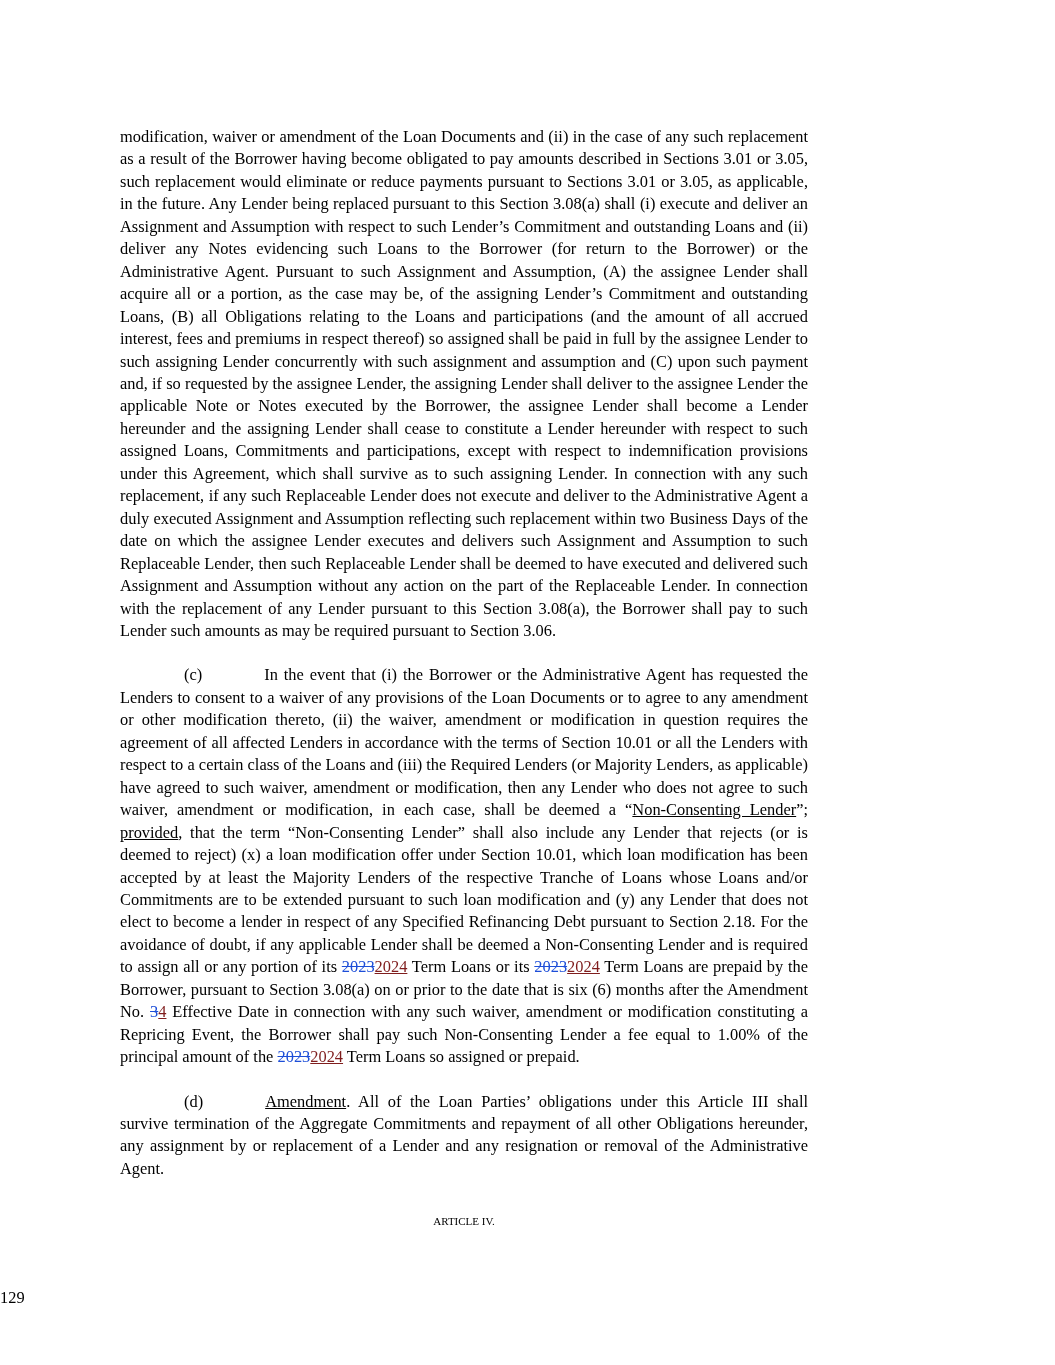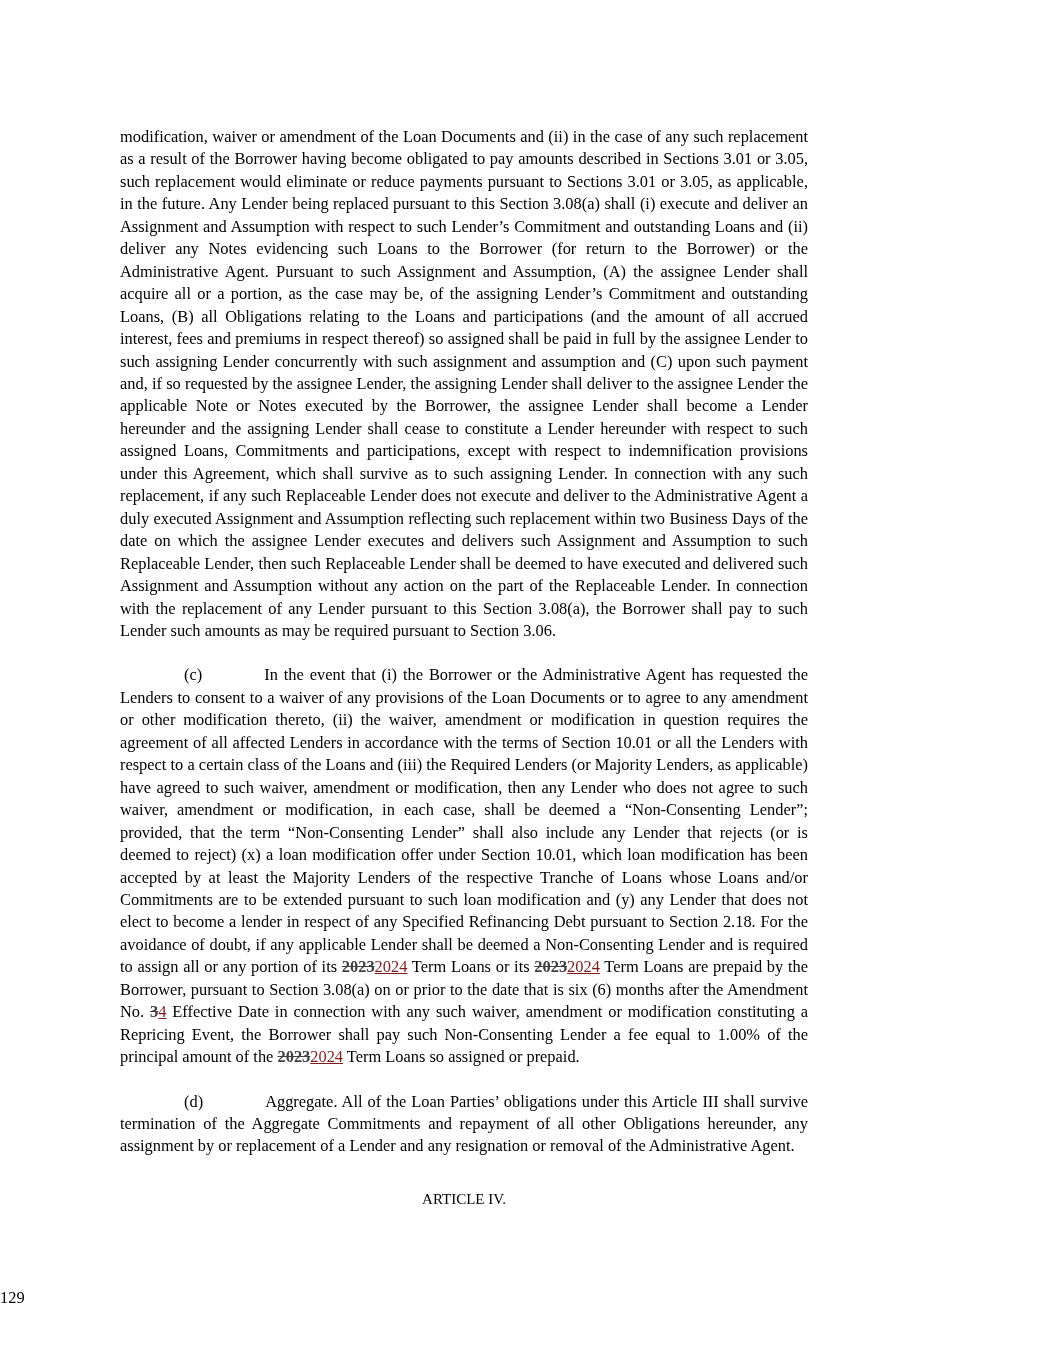--- a/index.html
+++ b/index.html
@@ -31,34 +31,34 @@
   }
   .indent {
     display: inline-block;
     width: 64px;
   }
   .indent-wide {
     display: inline-block;
     width: 62px;
   }
   .u {
+    text-decoration: underline;
   }
   .strike {
-    color: #404040;
+    color: #1d4ed8;
     text-decoration: line-through;
-    font-weight: bold;
   }
   .ins {
     color: #7f1d1d;
     text-decoration: underline;
   }
   .article-head {
     margin-top: 30px;
     text-align: center;
-    font-size: 15px;
+    font-size: 11px;
     line-height: 22.45px;
   }
   .page-number {
     position: absolute;
     left: 0;
     right: 0;
     bottom: 57px;
     font-size: 16.4px;
   }
 </style>
@@ -72,21 +72,21 @@
     <p class="para">
       <span>modification, waiver or amendment of the Loan Documents and (ii) in the case of any such replacement as a result of the Borrower having become obligated to pay amounts described in Sections 3.01 or 3.05, such replacement would eliminate or reduce payments pursuant to Sections 3.01 or 3.05, as applicable, in the future.  Any Lender being replaced pursuant to this Section 3.08(a) shall (i) execute and deliver an Assignment and Assumption with respect to such Lender’s Commitment and outstanding Loans and (ii) deliver any Notes evidencing such Loans to the Borrower (for return to the Borrower) or the Administrative Agent.  Pursuant to such Assignment and Assumption, (A) the assignee Lender shall acquire all or a portion, as the case may be, of the assigning Lender’s Commitment and outstanding Loans, (B) all Obligations relating to the Loans and participations (and the amount of all accrued interest, fees and premiums in respect thereof) so assigned shall be paid in full by the assignee Lender to such assigning Lender concurrently with such assignment and assumption and (C) upon such payment and, if so requested by the assignee Lender, the assigning Lender shall deliver to the assignee Lender the applicable Note or Notes executed by the Borrower, the assignee Lender shall become a Lender hereunder and the assigning Lender shall cease to constitute a Lender hereunder with respect to such assigned Loans, Commitments and participations, except with respect to indemnification provisions under this Agreement, which shall survive as to such assigning Lender.  In connection with any such replacement, if any such Replaceable Lender does not execute and deliver to the Administrative Agent a duly executed Assignment and Assumption reflecting such replacement within two Business Days of the date on which the assignee Lender executes and delivers such Assignment and Assumption to such Replaceable Lender, then such Replaceable Lender shall be deemed to have executed and delivered such Assignment and Assumption without any action on the part of the Replaceable Lender.  In connection with the replacement of any Lender pursuant to this Section 3.08(a), the Borrower shall pay to such Lender such amounts as may be required pursuant to Section 3.06.</span>
     </p>
 
 
     <p class="para">
       <span class="indent"></span><span>(c)</span><span class="indent-wide"></span><span>In the event that (i) the Borrower or the Administrative Agent has requested the Lenders to consent to a waiver of any provisions of the Loan Documents or to agree to any amendment or other modification thereto, (ii) the waiver, amendment or modification in question requires the agreement of all affected Lenders in accordance with the terms of Section 10.01 or all the Lenders with respect to a certain class of the Loans and (iii) the Required Lenders  (or Majority Lenders, as applicable) have agreed to such waiver, amendment or modification, then any Lender who does not agree to such waiver, amendment or modification, in each case, shall be deemed a “</span><span class="u">Non-Consenting Lender</span><span>”; </span><span class="u">provided</span><span>, that the term “Non-Consenting Lender” shall also include any Lender that rejects (or is deemed to reject) (x) a loan modification offer under Section 10.01, which loan modification has been accepted by at least the Majority Lenders of the respective Tranche of Loans whose Loans and/or Commitments are to be extended pursuant to such loan modification and (y) any Lender that does not elect to become a lender in respect of any Specified Refinancing Debt pursuant to Section 2.18.  For the avoidance of doubt, if any applicable Lender shall be deemed a Non-Consenting Lender and is required to assign all or any portion of its </span><span class="strike">2023</span><span class="ins">2024</span><span> Term Loans or its </span><span class="strike">2023</span><span class="ins">2024</span><span> Term Loans are prepaid by the Borrower, pursuant to Section 3.08(a) on or prior to the date that is six (6) months after the Amendment No. </span><span class="strike">3</span><span class="ins">4</span><span> Effective Date in connection with any such waiver, amendment or modification constituting a Repricing Event, the Borrower shall pay such Non-Consenting Lender a fee equal to 1.00% of the principal amount of the </span><span class="strike">2023</span><span class="ins">2024</span><span> Term Loans so assigned or prepaid.</span>
     </p>
 
     <p class="para">
-      <span class="indent"></span><span>(d)</span><span class="indent-wide"></span><span class="u">Aggregate</span><span>.  All of the Loan Parties’ obligations under this Article III shall survive termination of the Aggregate Commitments and repayment of all other Obligations hereunder, any assignment by or replacement of a Lender and any resignation or removal of the Administrative Agent.</span>
+      <span class="indent"></span><span>(d)</span><span class="indent-wide"></span><span class="u">Amendment</span><span>.  All of the Loan Parties’ obligations under this Article III shall survive termination of the Aggregate Commitments and repayment of all other Obligations hereunder, any assignment by or replacement of a Lender and any resignation or removal of the Administrative Agent.</span>
     </p>
 
     <div class="article-head">ARTICLE IV.</div>
 
   </div>
 
   <div class="page-number">129</div>
 
 </div>
 

